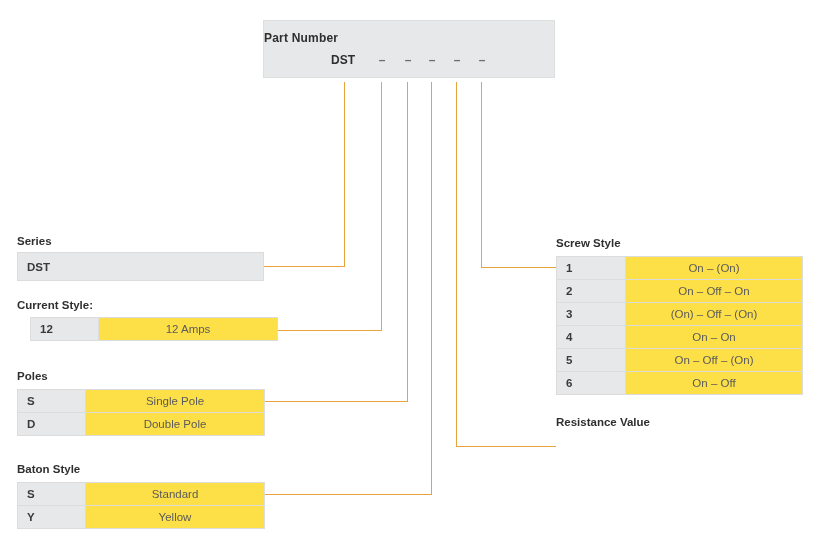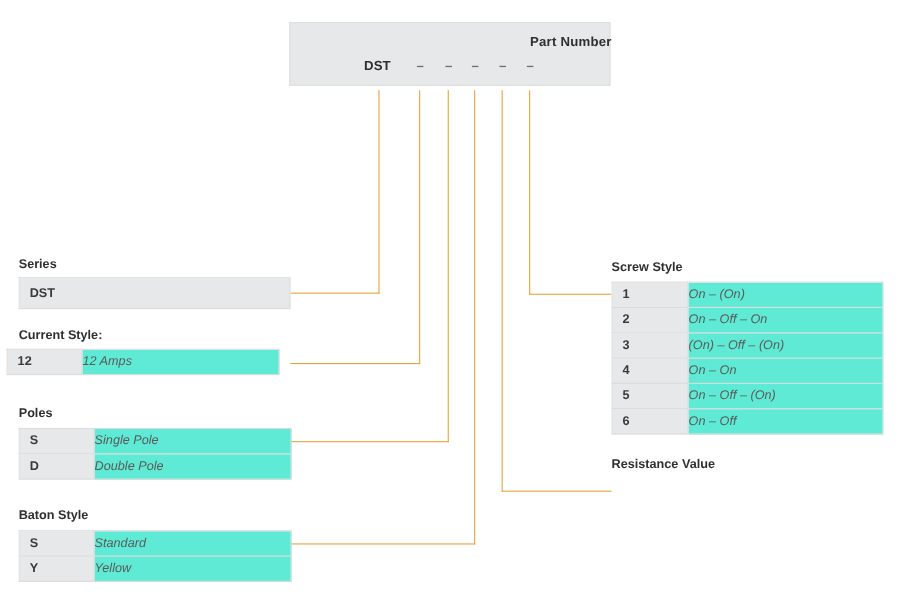--- a/index.html
+++ b/index.html
@@ -30,21 +30,21 @@
     height: 58px;
     background: #e7e8e9;
     border: 1px solid #dddede;
     box-sizing: border-box;
   }
   .pn-title {
     position: absolute;
     left: 0;
     top: 10px;
     width: 292px;
-    text-align: right;
+    text-align: left;
     font-size: 12px;
     font-weight: bold;
     color: #2f2f2f;
     letter-spacing: .2px;
   }
   .pn-series {
     position: absolute;
     top: 32px;
     left: 67px;
     font-size: 12px;
@@ -92,22 +92,22 @@
     padding: 0;
   }
   .tbl td.code {
     background: #e7e8e9;
     font-weight: bold;
     color: #3a3a3a;
     padding-left: 9px;
     font-size: 11.5px;
   }
   .tbl td.val {
-    background: #5eead4;
-    font-style: italic;
+    background: #fde047;
+    text-align: center;
   }
   
   .tbl.series td.code {
     background: #e7e8e9;
     height: 27px;
   }
 </style>
 </head>
 <body>
 
@@ -144,21 +144,21 @@
   <div class="grp-title" style="left:17px; top:235px;">Series</div>
   <table class="tbl series" style="left:17px; top:252px; width:247px;">
     <tbody>
       <tr>
         <td class="code">DST</td>
       </tr>
     </tbody>
   </table>
 
   <div class="grp-title" style="left:17px; top:299px;">Current Style:</div>
-  <table class="tbl" style="left:6px; top:317px; width:247px;padding-left:31px;">
+  <table class="tbl" style="left:30px; top:317px; width:247px;padding-left:31px;">
     <colgroup>
         <col style="width:68px;">
         <col style="width:179px;">
       </colgroup>
     <tbody>
       <tr>
         <td class="code">12</td>
         <td class="val">12 Amps</td>
       </tr>
     </tbody>

